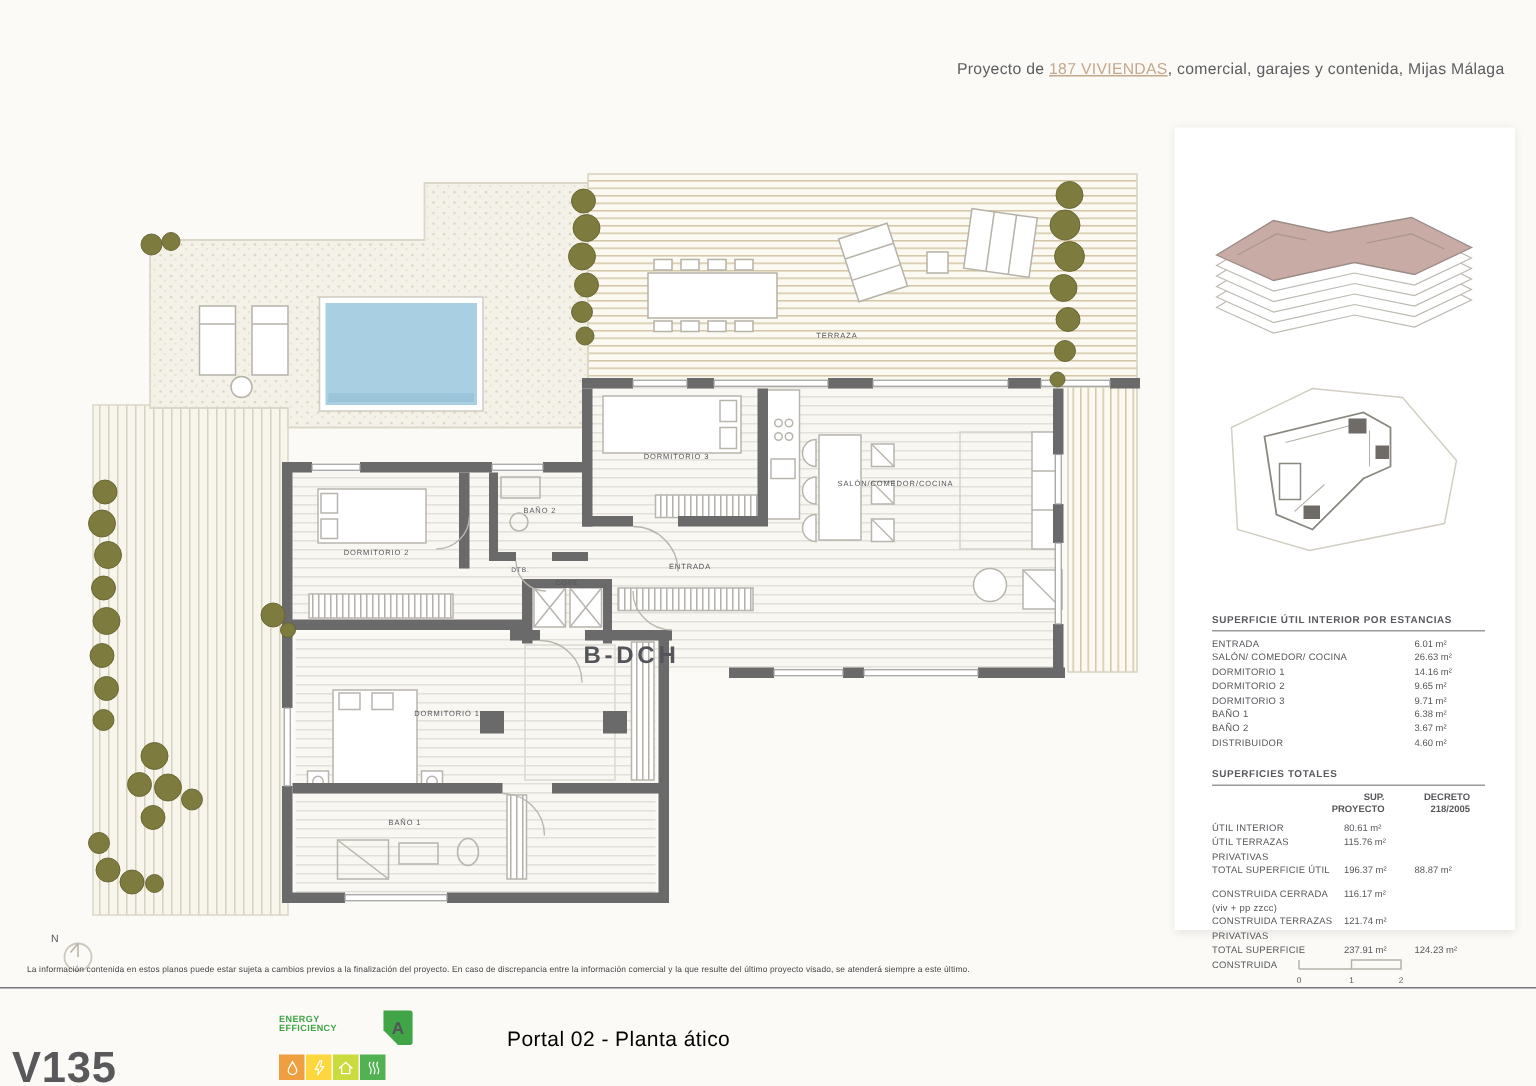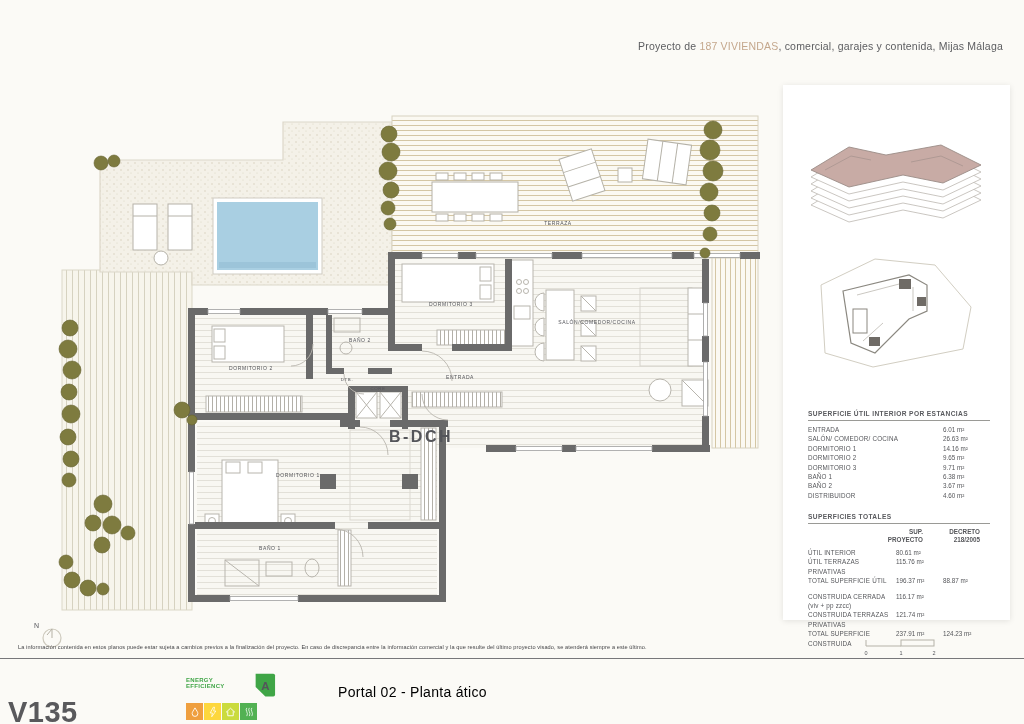--- a/index.html
+++ b/index.html
@@ -1,21 +1,21 @@
 <!DOCTYPE html>
 <html><head>
 <meta charset="utf-8">
 <style>
   html,body{margin:0;padding:0;}
   body{width:1024px;height:724px;position:relative;background:#fbfaf6;
        font-family:"Liberation Sans",sans-serif;overflow:hidden;color:#55565a;}
   .abs{position:absolute;}
   
   #hdr{top:40px;right:21px;font-size:10.5px;letter-spacing:.2px;color:#5c5d60;}
-  #hdr .hl{color:#c4a78c;}
+  #hdr .hl{color:#c4a78c;text-decoration:underline;}
   
   #card{left:783px;top:85px;width:227px;height:535px;background:#ffffff;
         box-shadow:0 1px 6px rgba(0,0,0,.10);}
   .tbl{position:absolute;left:25px;right:20px;}
   .tbl .title{font-size:6.6px;font-weight:bold;letter-spacing:.4px;color:#595a5e;
               border-bottom:1px solid #9a9a96;padding-bottom:3px;margin-bottom:4px;}
   .row{display:flex;font-size:6.3px;line-height:9.4px;color:#55565a;}
   .row .lbl{flex:1;letter-spacing:.2px;}
   .row .v1,.row .v2{width:47px;text-align:left;}
   .colhead{display:flex;font-size:6.3px;font-weight:bold;color:#55565a;line-height:8px;margin:2px 0 4px;}

